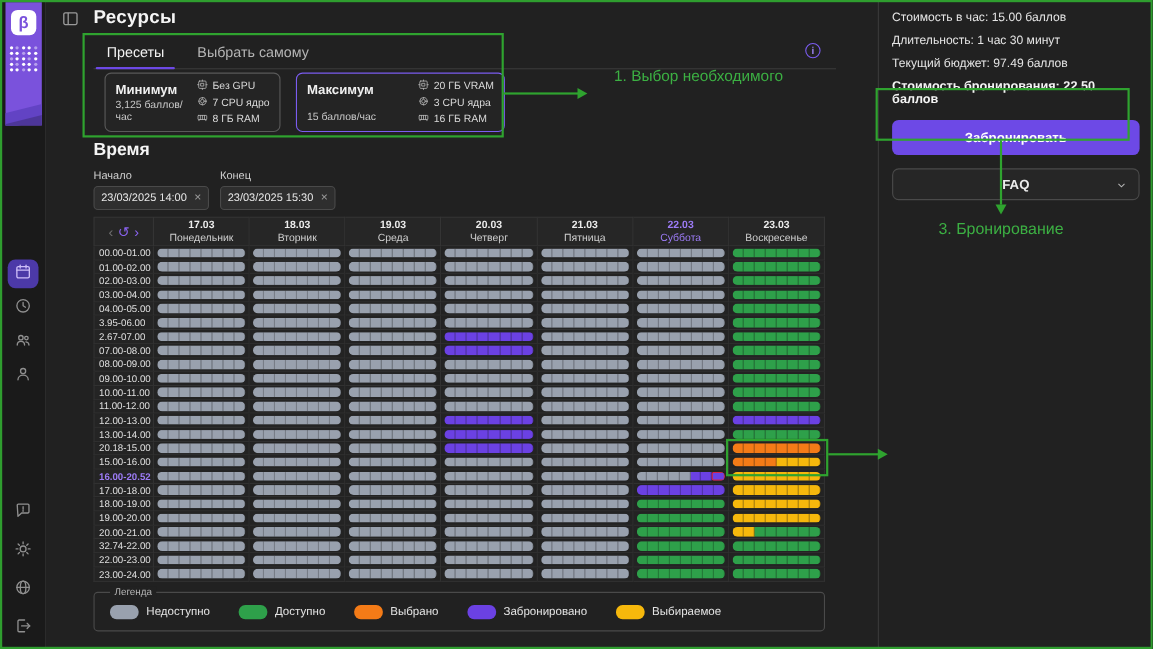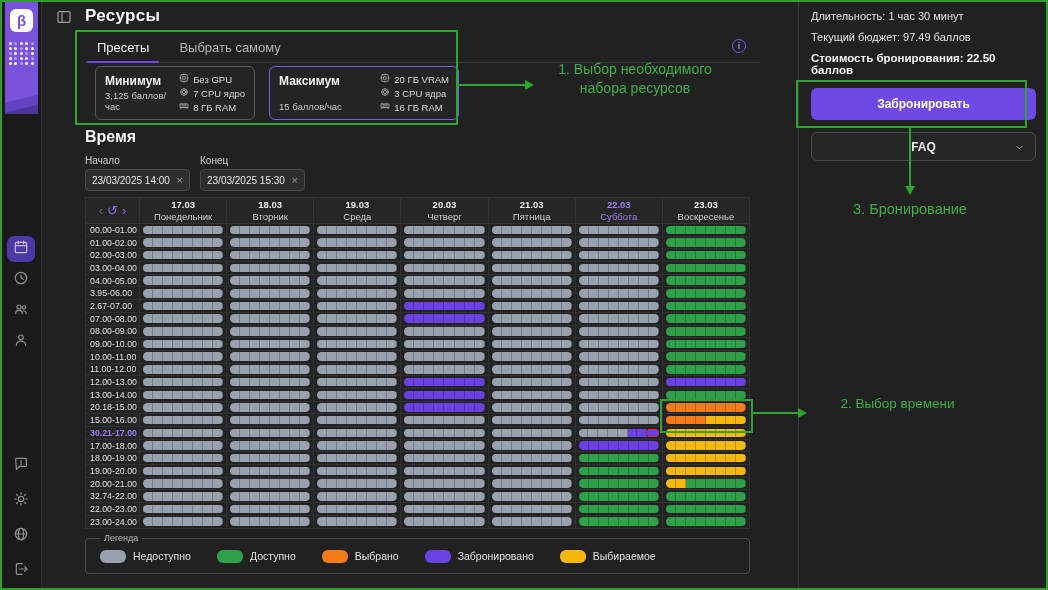--- a/index.html
+++ b/index.html
@@ -1741,21 +1741,21 @@
               <div class="seg" style="background: rgb(244, 123, 23);"></div>
               <div class="seg" style="background: rgb(244, 123, 23);"></div>
               <div class="seg" style="background: rgb(246, 184, 12);"></div>
               <div class="seg" style="background: rgb(246, 184, 12);"></div>
               <div class="seg" style="background: rgb(246, 184, 12);"></div>
               <div class="seg" style="background: rgb(246, 184, 12);"></div>
             </div>
           </div>
         </div>
         <div class="g-row current">
-          <div class="g-label">30.21-17.00</div>
+          <div class="g-label">16.00-20.52</div>
           <div class="g-cell">
             <div class="pill">
               <div class="seg" style="background: rgb(153, 161, 174);"></div>
               <div class="seg" style="background: rgb(153, 161, 174);"></div>
               <div class="seg" style="background: rgb(153, 161, 174);"></div>
               <div class="seg" style="background: rgb(153, 161, 174);"></div>
               <div class="seg" style="background: rgb(153, 161, 174);"></div>
               <div class="seg" style="background: rgb(153, 161, 174);"></div>
               <div class="seg" style="background: rgb(153, 161, 174);"></div>
               <div class="seg" style="background: rgb(153, 161, 174);"></div>
@@ -2467,45 +2467,44 @@
         </div>
         <div class="legend-item">
           <span class="legend-pill" style="background: rgb(246, 184, 12);"></span>
           <span>Выбираемое</span>
         </div>
       </div>
   </div>
 </div>
 
 <div class="rightpanel">
+  <div class="rp-line">Стоимость в час: 15.00 баллов</div>
   <div class="rp-line">Длительность: 1 час 30 минут</div>
   <div class="rp-line">Текущий бюджет: 97.49 баллов</div>
   <div class="rp-total">Стоимость бронирования: 22.50 баллов</div>
   <button class="book-btn">Забронировать</button>
   <div class="faq-box">
     <span>FAQ</span>
     <svg viewBox="0 0 24 24" fill="none" stroke="currentColor" stroke-width="2">
         <path d="M6 9l6 6 6-6"></path>
       </svg>
   </div>
 </div>
 
 <div class="ann ann-box" style="left:75px; top:30px; width:383px; height:95px;"></div>
 <div class="ann ann-hline" style="left:458px; top:84px; width:68px;"></div>
 <div class="ann ann-head-r" style="left:525px; top:80px;"></div>
 <div class="ann ann-text" style="left:535px; top:60px; width:200px; font-size:14px;">
   <div>1. Выбор необходимого</div>
-    <div>набора ресурсов</div>
 </div>
 
 <div class="ann ann-box" style="left:660px; top:399px; width:93px; height:34px;"></div>
 <div class="ann ann-hline" style="left:753px; top:412px; width:46px;"></div>
 <div class="ann ann-head-r" style="left:798px; top:408px;"></div>
 <div class="ann ann-text" style="left:815px; top:395px; width:165px; font-size:13.5px;">
-  <div>2. Выбор времени</div>
 </div>
 
 <div class="ann ann-box" style="left:796px; top:80px; width:231px; height:48px;"></div>
 <div class="ann ann-vline" style="left:909px; top:128px; height:58px;"></div>
 <div class="ann ann-head-d" style="left:905px; top:186px;"></div>
 <div class="ann ann-text" style="left:830px; top:200px; width:160px; font-size:14.5px;">
   <div>3. Бронирование</div>
 </div>
 
 <div class="annotation-frame"></div>

